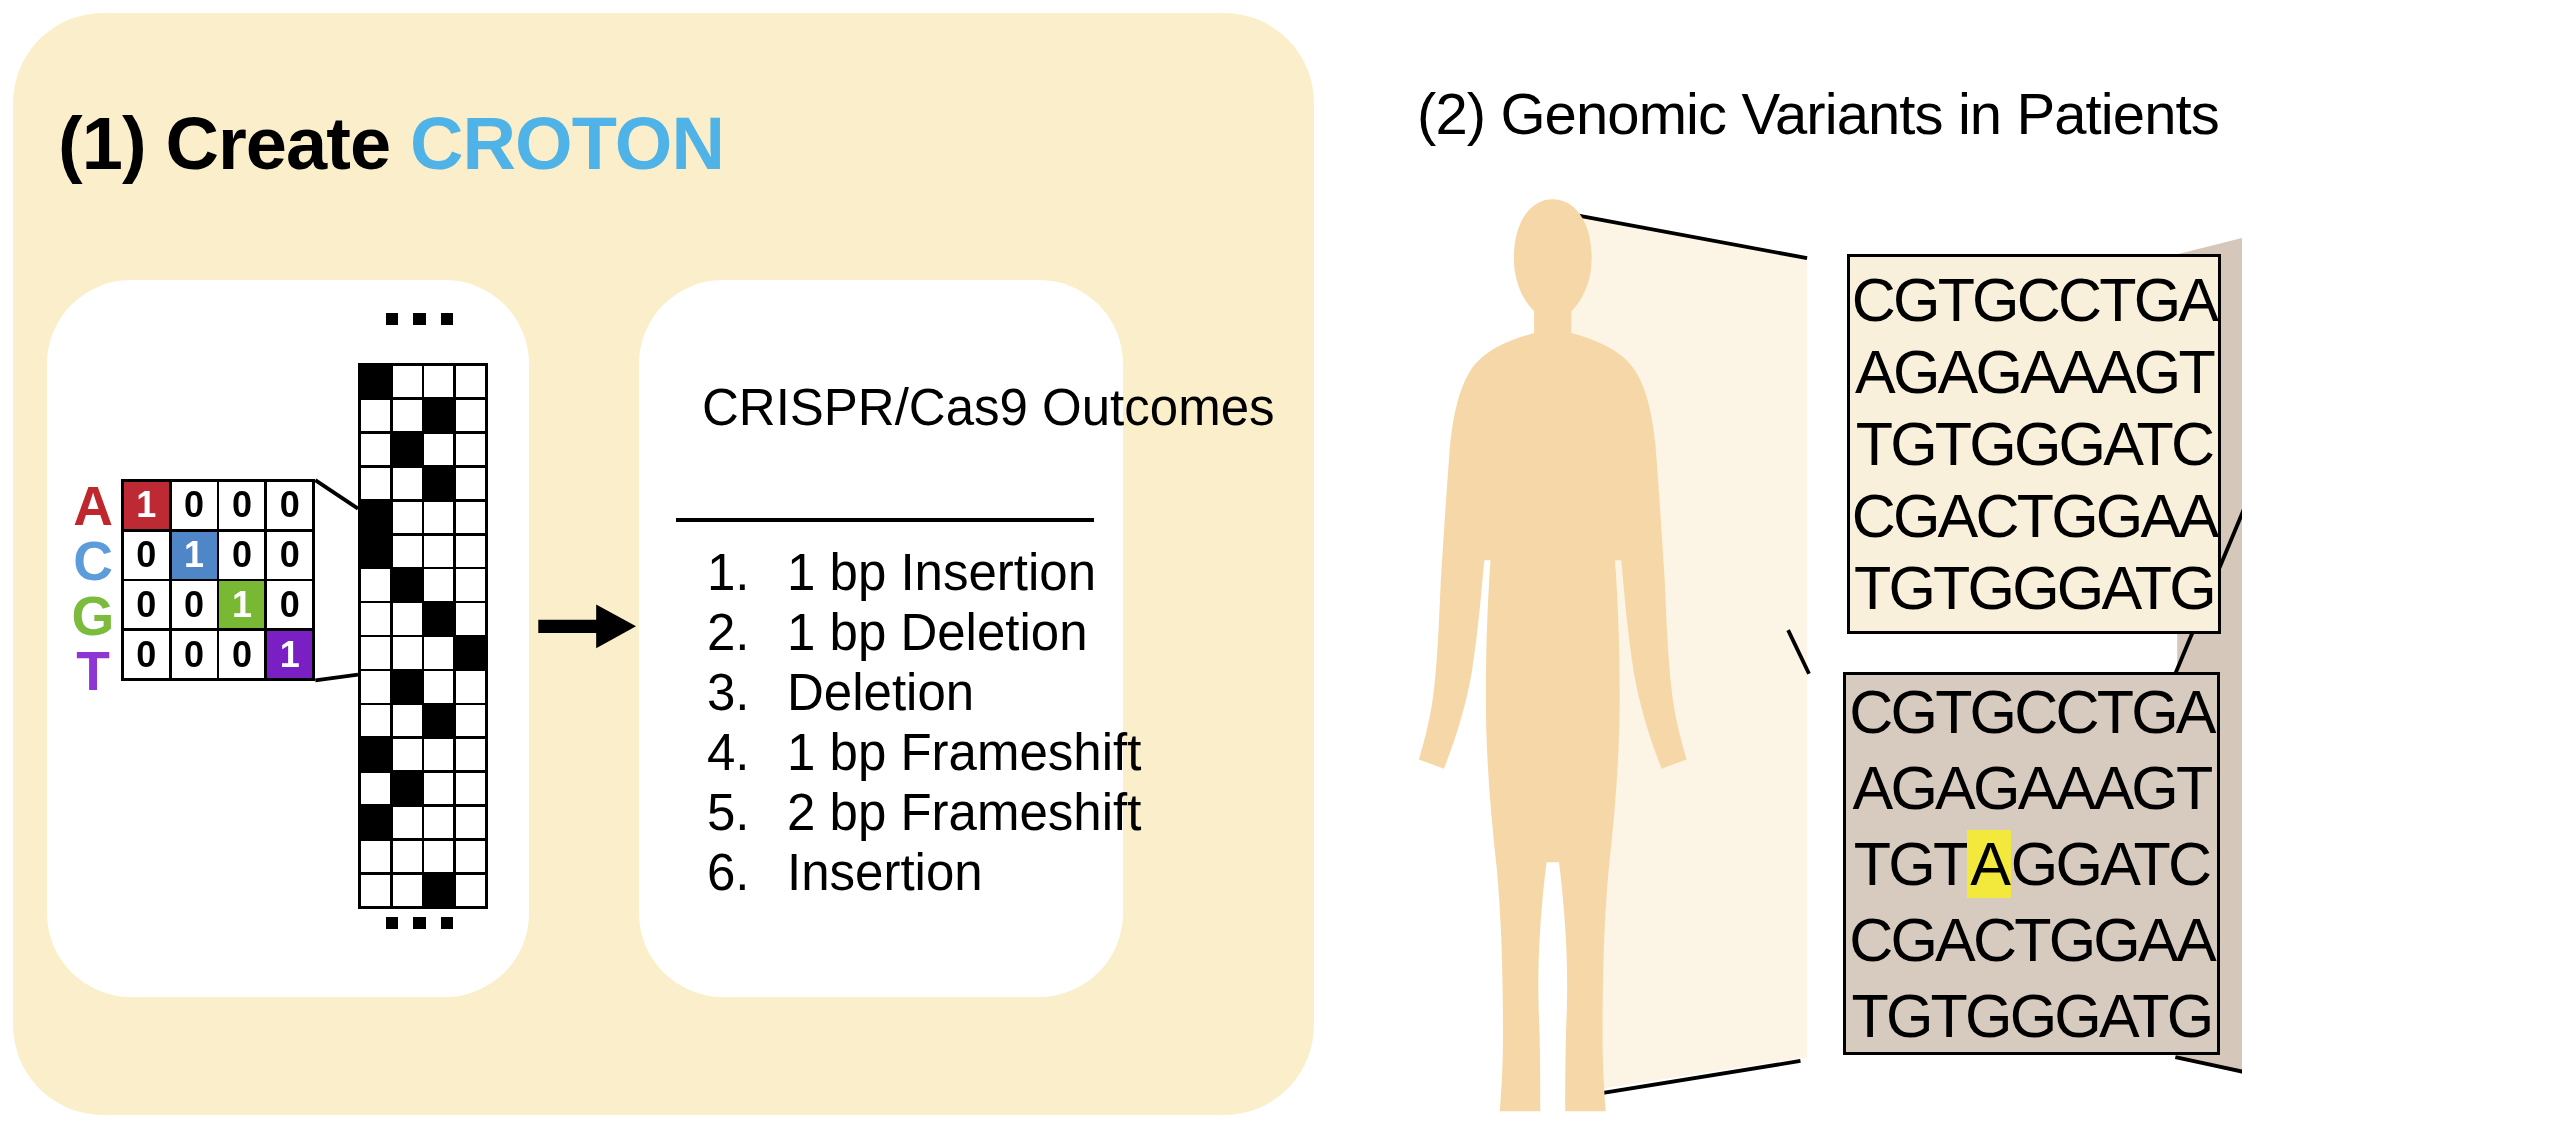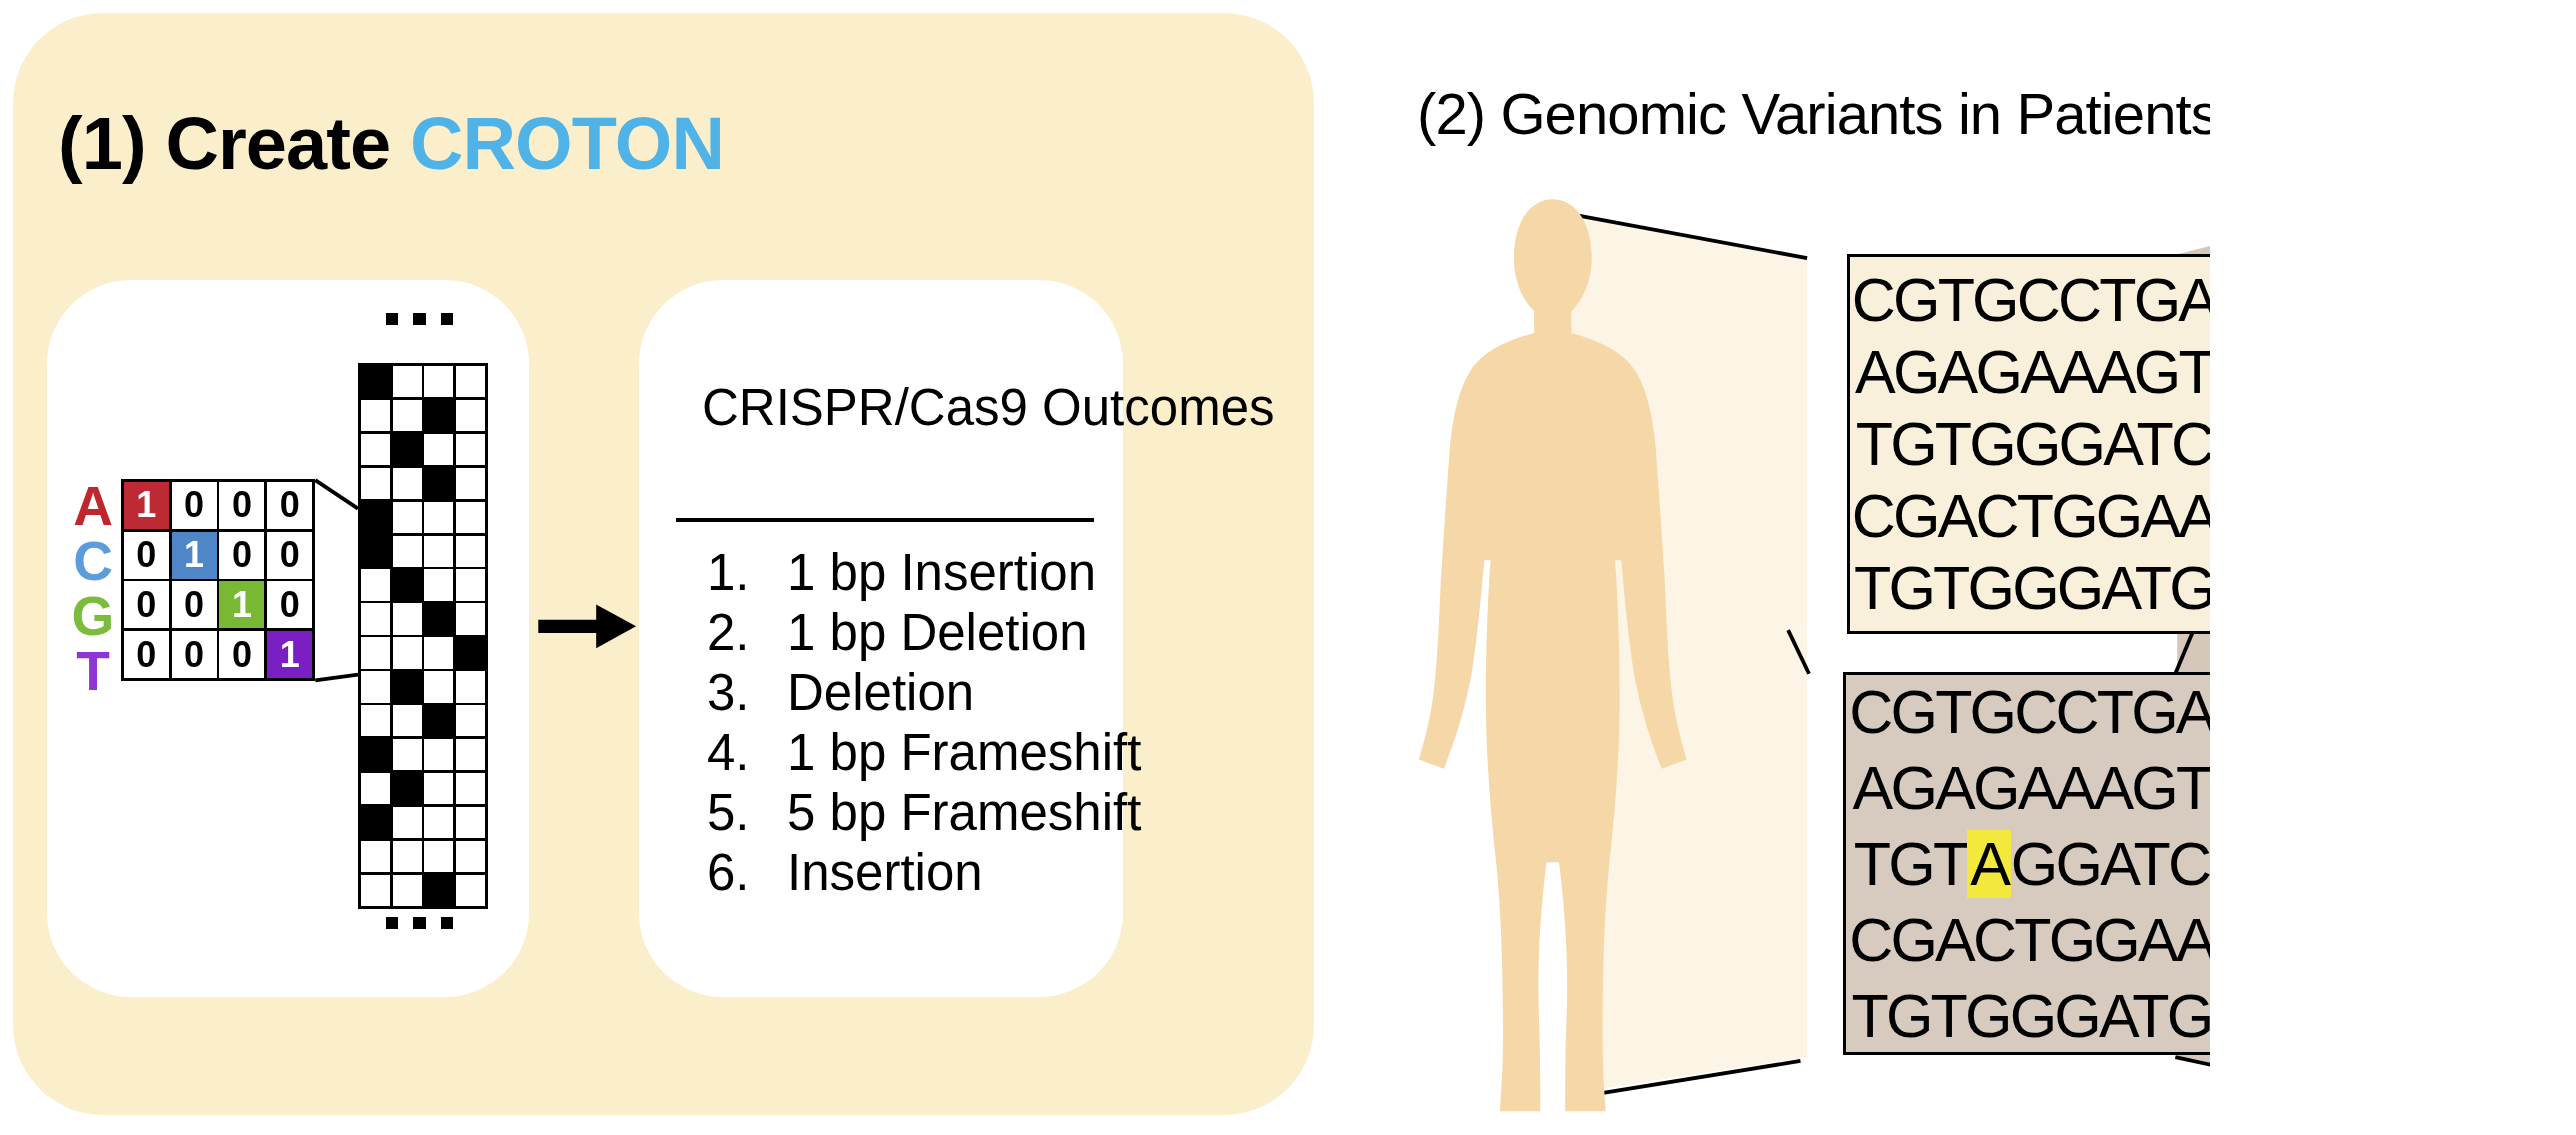--- a/index.html
+++ b/index.html
@@ -1,18 +1,18 @@
 <!DOCTYPE html>
 <html style="--panel-bg: #FBEFCB; --accent-blue: #4FB3E8; --seq-light-bg: #F9F0DC; --seq-dark-bg: #D7CBC0; --highlight: #F3E93C;font-size:15px"><head>
 <meta charset="utf-8">
 <style>
   html,body{margin:0;padding:0;background:#ffffff;}
   #canvas{
     position:relative;width:2210px;height:1135px;overflow:hidden;
-    font-family:"Liberation Sans", sans-serif;background:#ffffff;
+    font-family:"Liberation Sans", sans-serif;background:#ffffff;padding-left:32px;
   }
   .abs{position:absolute;}
 
   
   #cream-panel{
     left:13.3px;top:13.3px;width:1301px;height:1102px;border-radius:90px;
     background:var(--panel-bg);
   }
   #title1{
     left:58px;top:101px;font-size:74px;font-weight:bold;color:#000;
@@ -240,21 +240,21 @@
       <div class="row">
         <span class="num">3.</span>
         <span>Deletion</span>
       </div>
       <div class="row">
         <span class="num">4.</span>
         <span>1 bp Frameshift</span>
       </div>
       <div class="row">
         <span class="num">5.</span>
-        <span>5 bp Frameshift</span>
+        <span>2 bp Frameshift</span>
       </div>
       <div class="row">
         <span class="num">6.</span>
         <span>Insertion</span>
       </div>
     </div>
 
   <div id="title2" class="abs">(2) Genomic Variants in Patients</div>
 
   <div id="refbox" class="abs seqbox">

